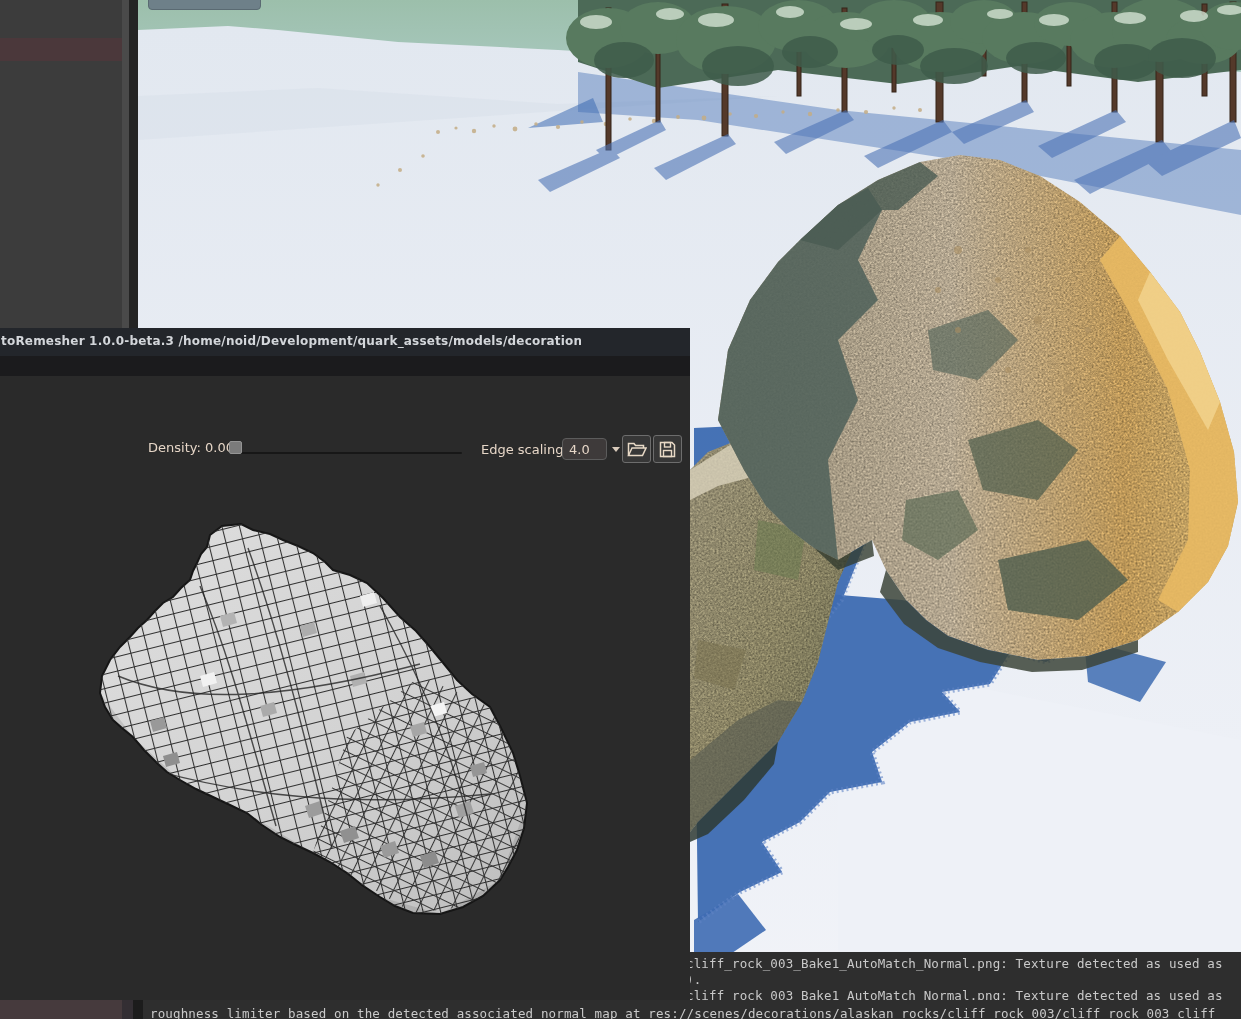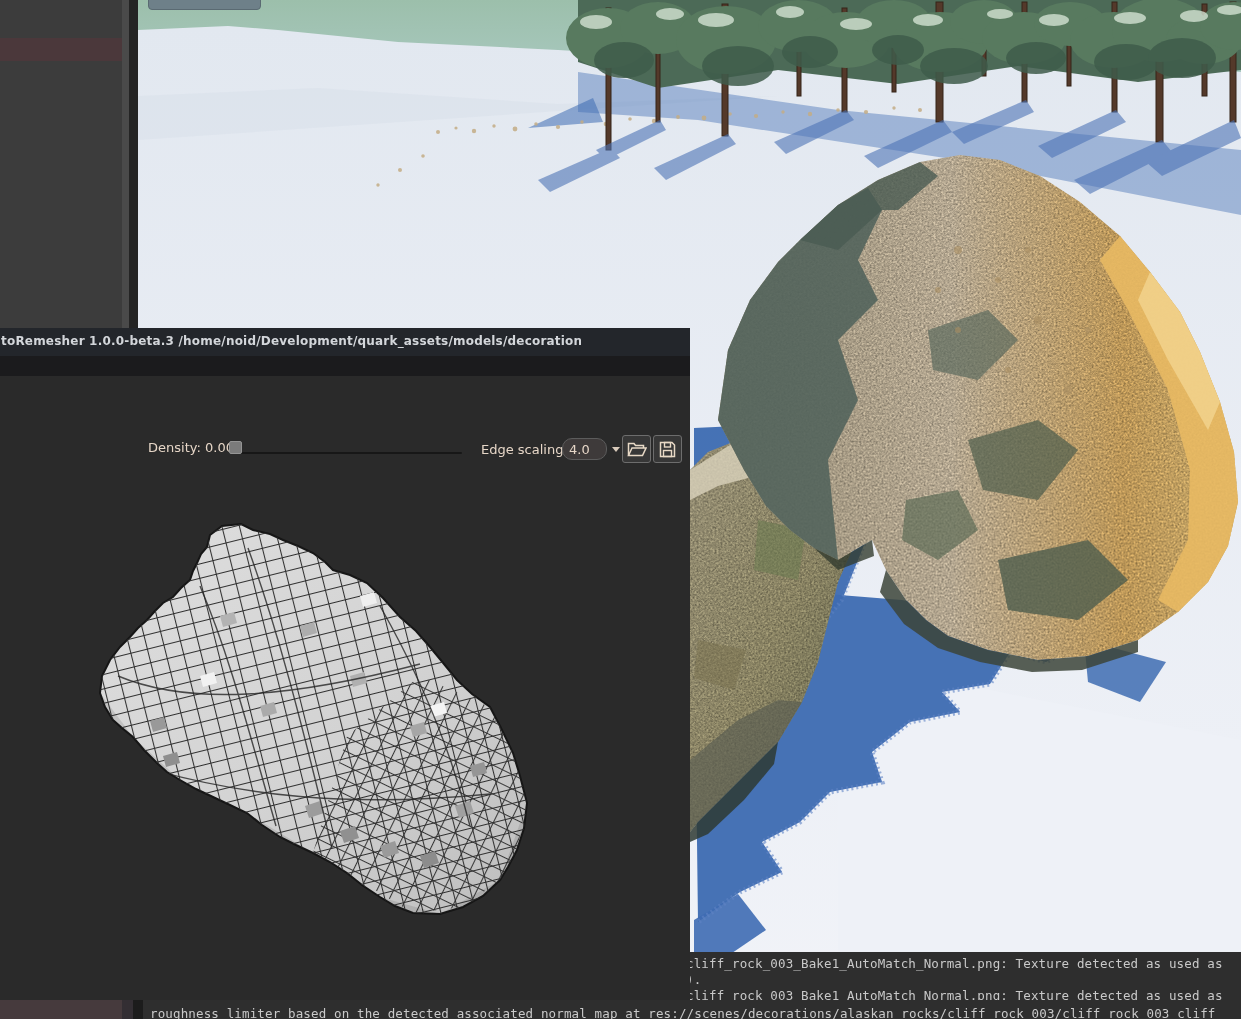--- a/index.html
+++ b/index.html
@@ -49,21 +49,21 @@
   #remesher-content { left:0; top:48px; width:690px; height:624px; background:#2a2a2a; overflow:hidden; }
 
   
   .rm-label { position:absolute; color:#e6d6c7; font-size:13px; white-space:nowrap; }
   #density-label { left:148px; top:64px; }
   #edge-scaling-label { left:481px; top:66px; }
   #density-slider-track { left:236px; top:76px; width:226px; height:2px; background:#171717; border-radius:1px; }
   #density-slider-handle { left:229px; top:65px; width:13px; height:13px; background:#7b7b7b; border:1px solid #949494; border-radius:2px; }
   #edge-scaling-select {
     left:562px; top:62px; width:45px; height:22px; background:#3e3a3a;
-    border:1px solid #5c5c5c; border-radius:10px; color:#e6d6c7; font-size:13px;
+    border:1px solid #5c5c5c; border-radius:4px; color:#e6d6c7; font-size:13px;
     display:flex; align-items:center; padding-left:6px; gap:22px;
   }
   #edge-scaling-arrow { width:0; height:0; border-left:4px solid transparent; border-right:4px solid transparent; border-top:5px solid #d9cabb; }
   .rm-iconbtn {
     position:absolute; top:59px; width:29px; height:28px; background:#373737;
     border:1px solid #6d6d6d; border-radius:3px; display:flex; align-items:center; justify-content:center;
   }
   #open-button { left:622px; } #save-button { left:653px; }
 
   #mesh-canvas { left:0; top:110px; width:690px; height:514px; }

